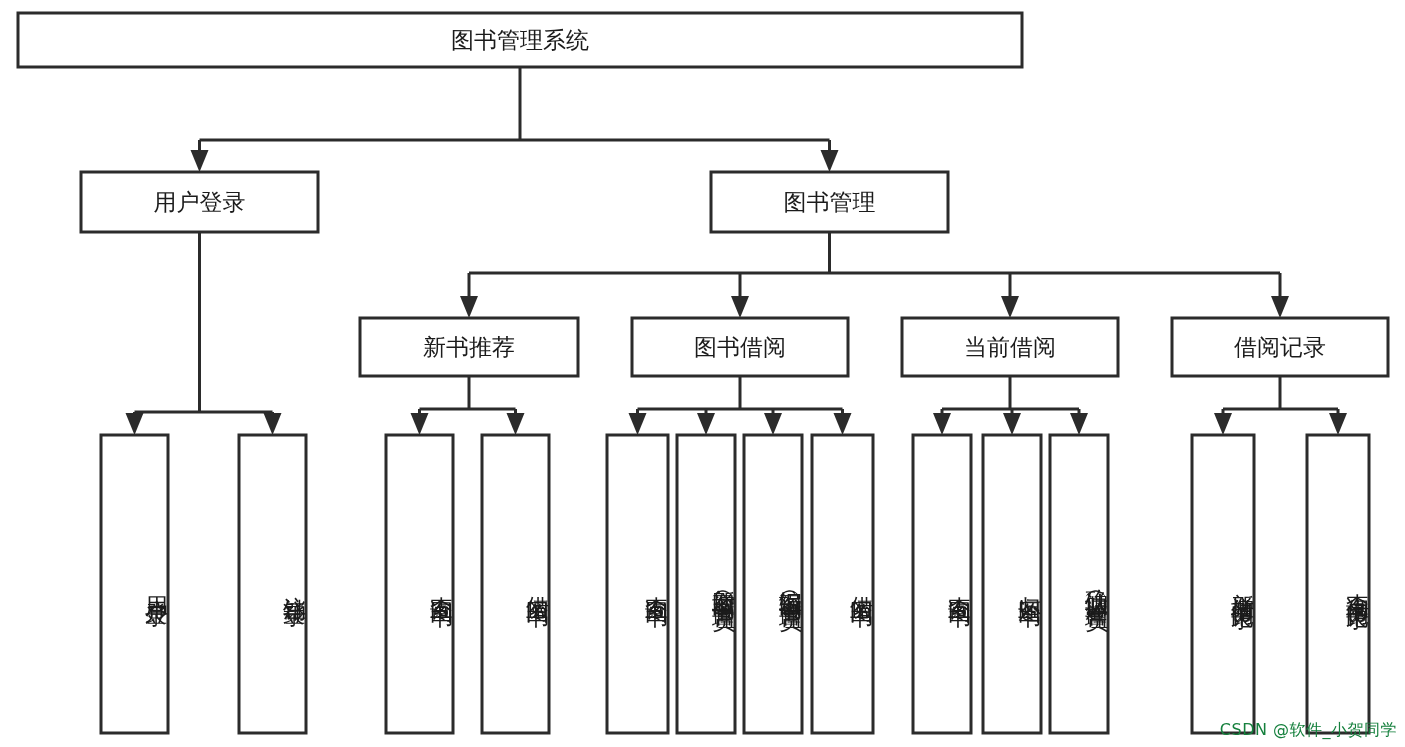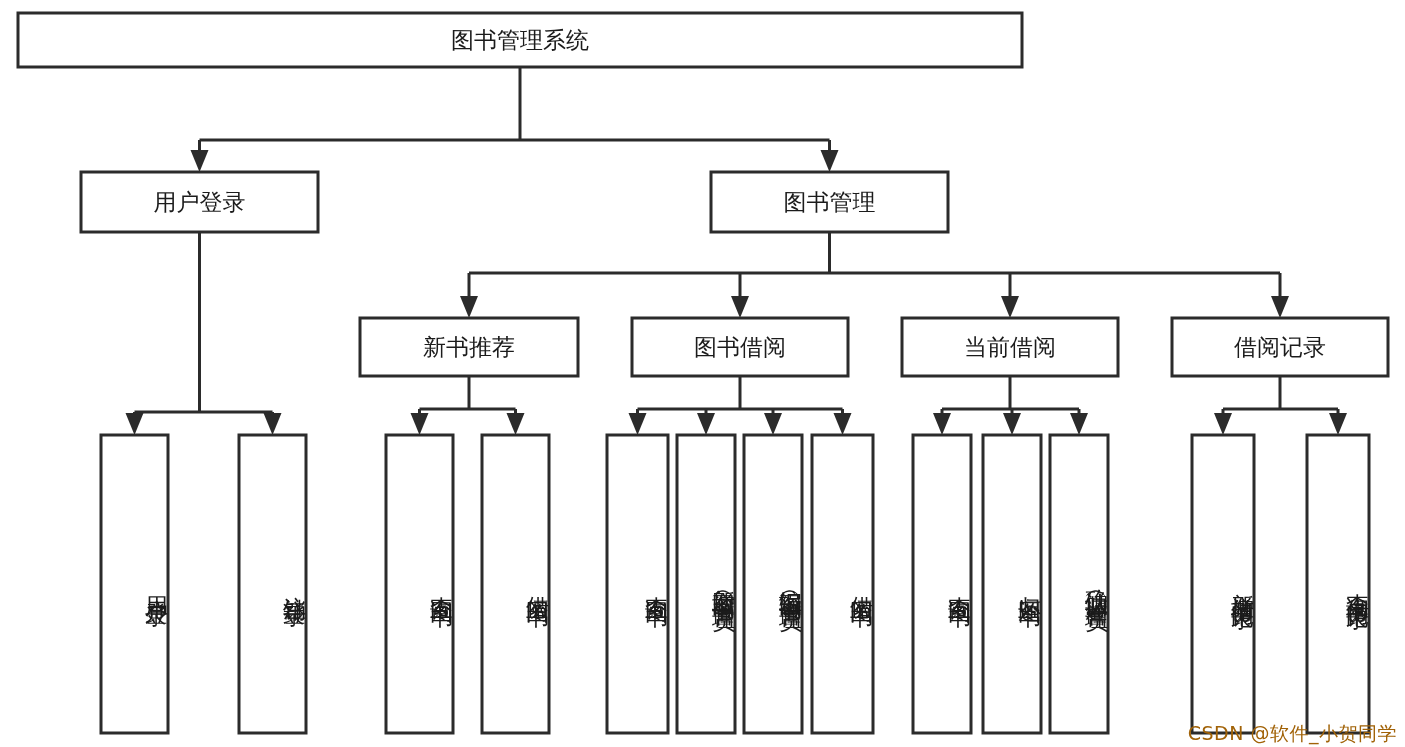--- a/index.html
+++ b/index.html
@@ -26,24 +26,24 @@
     color:#1b1b1b;
     letter-spacing:3px;
     white-space:nowrap;
     display:flex;
     align-items:flex-start;
     justify-content:center;
     pointer-events:none;
   }
   .watermark{
     position:absolute;
-    right:8px;bottom:0;
+    right:8px;bottom:6px;
     font-family:"DejaVu Sans","Liberation Sans",sans-serif;
-    font-size:19px;
-    color:#a16207;
+    font-size:16px;
+    color:#15803d;
     white-space:nowrap;
     letter-spacing:0.5px;
   }
 </style>
 </head>
 <body>
 
 <div id="stage">
 
   <svg id="diagram" viewBox="0 0 1405 747">

